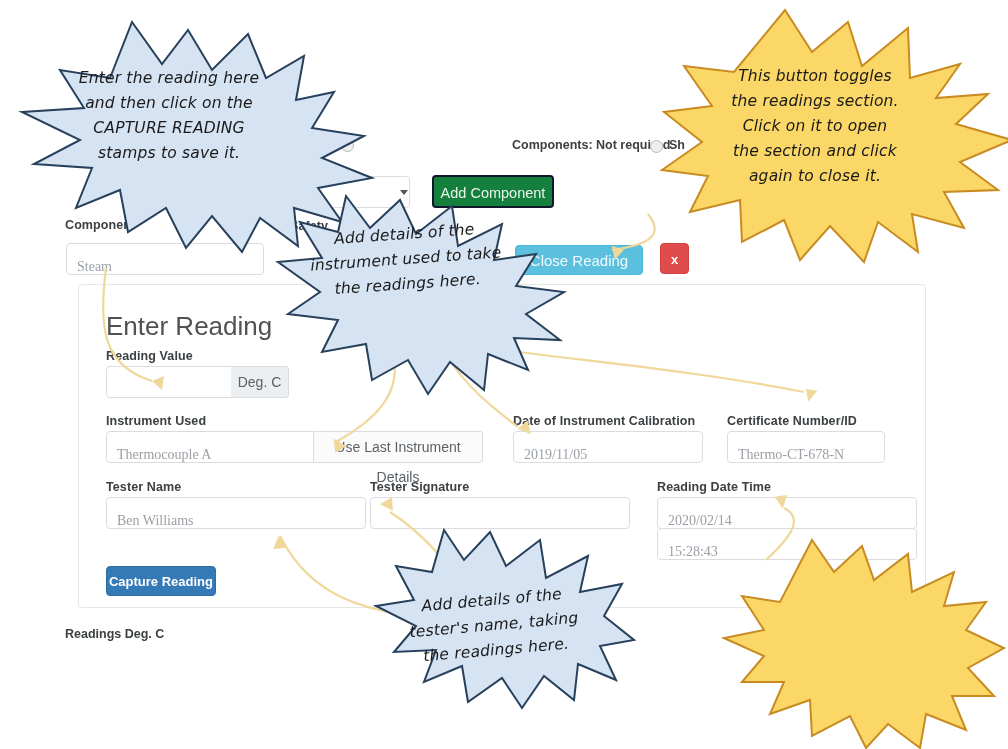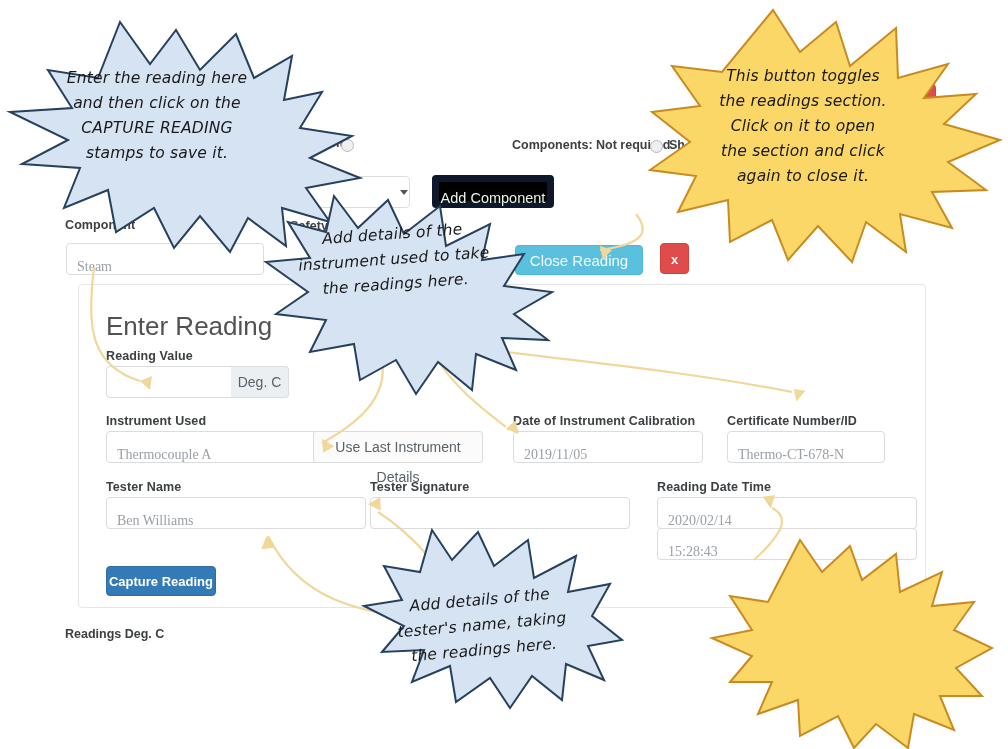--- a/index.html
+++ b/index.html
@@ -36,21 +36,21 @@
   #measurement-select{
     position:absolute;left:286px;top:176px;width:124px;height:32px;
   }
   #measurement-caret{
     position:absolute;left:400px;top:190px;
     width:0;height:0;border-left:4px solid transparent;
     border-right:4px solid transparent;border-top:5px solid #555;
   }
   #add-component-btn{
     position:absolute;left:432px;top:175px;width:122px;height:33px;
-    background:#000000;border:7px solid #0f172a;border-radius:4px;
+    background:#15803d;border:2px solid #0f172a;border-radius:4px;
     color:#e9f5ea;font-size:14.5px;text-align:center;line-height:33px;
     box-sizing:border-box;
   }
   #components-text{position:absolute;left:512px;top:138px;font-size:12.5px;font-weight:bold;color:#3c4043;}
   #components-radio{
     position:absolute;left:650px;top:140px;width:11px;height:11px;
     border:1px solid #b9b9b9;border-radius:50%;background:#efefef;
   }
   #components-second{position:absolute;left:669px;top:138px;font-size:12.5px;font-weight:bold;color:#3c4043;}
 
@@ -122,21 +122,21 @@
     background:#337ab7;border:1px solid #2e6da4;border-radius:4px;
     box-sizing:border-box;color:#fff;font-size:13px;font-weight:bold;
     text-align:center;line-height:30px;
   }
   #readings-deg-c{
     position:absolute;left:65px;top:627px;
     font-size:12.5px;font-weight:bold;color:#3c4043;
   }
 
   
-  #overlay{position:absolute;inset:0;pointer-events:none;}
+  #overlay{position:absolute;inset:0;pointer-events:none;margin-left:12px;}
   .callout-text{
     position:absolute;
     font-family:"DejaVu Sans", sans-serif;
     font-style:italic;
     color:#1a1a1a;
     text-align:center;
     line-height:1.62;
     letter-spacing:.2px;
   }
   .cb{font-size:15.5px;}

